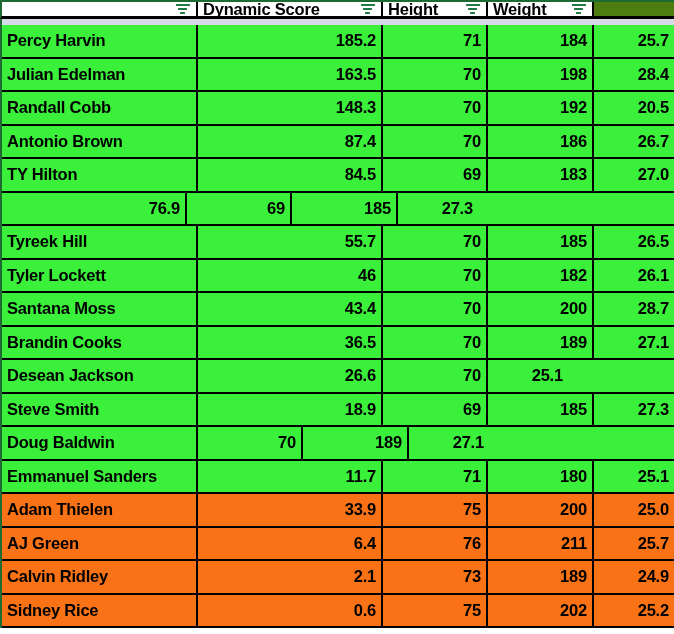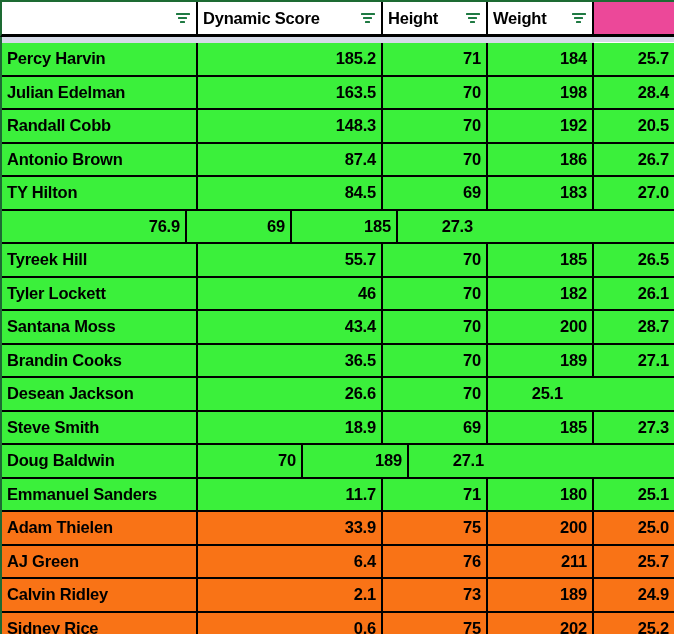--- a/index.html
+++ b/index.html
@@ -18,22 +18,22 @@
     width: 674px;
     height: 634px;
     position: relative;
     overflow: hidden;
     background: #ffffff;
   }
 
   
   .header-row {
     display: flex;
-    height: 37px;
-    background: #ec4899;
+    height: 19px;
+    background: #4d7c0f;
     border-top: 2px solid #1d6b33;
     border-left: 2px solid #1d6b33;
     border-bottom: 3px solid #000000;
     position: relative;
   }
   .header-cell {
     display: flex;
     align-items: center;
     height: 100%;
     padding: 0 4px 0 5px;

